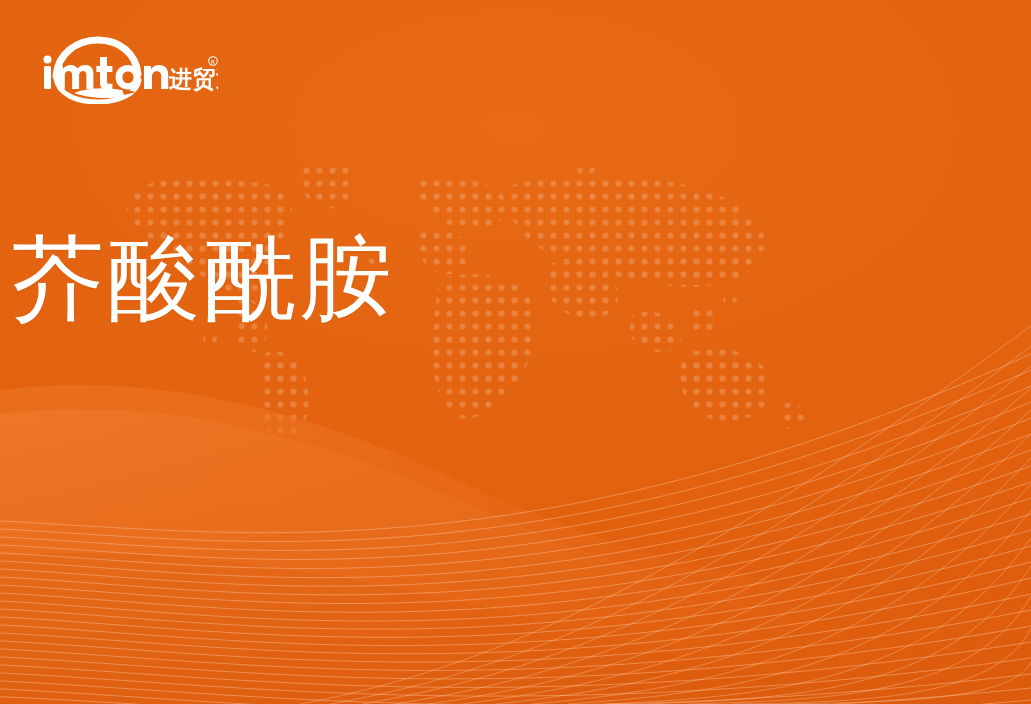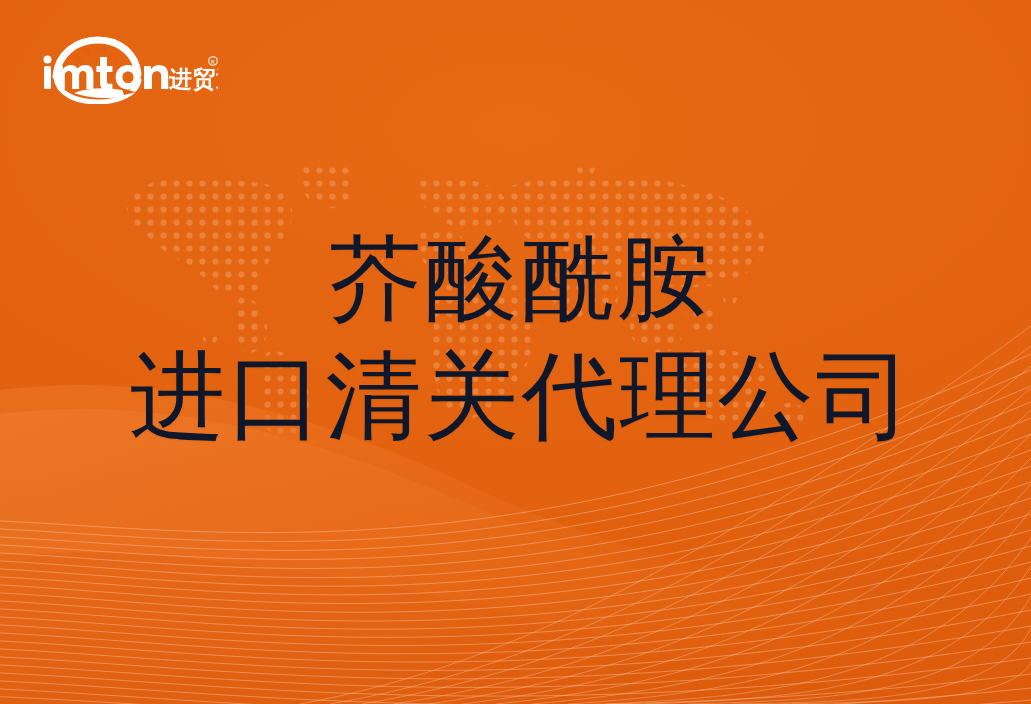--- a/index.html
+++ b/index.html
@@ -70,22 +70,22 @@
   }
   .logo svg { display:block; width:100%; height:100%; }
 
   
   .headline {
     position: absolute;
     left: 12px;
     right: 0;
     top: 232px;
     z-index: 6;
-    text-align: center;
-    color: #0f172a;
+    text-align: left;
+    color: #ffffff;
     line-height: 1.0;
     text-shadow: 0 1px 2px rgba(120,45,0,.10);
   }
   .headline .line1 {
     display: block;
     font-size: 92px;
     letter-spacing: 4px;
     font-weight: 400;
     margin-bottom: 24px;
   }
@@ -295,17 +295,16 @@
 
       <g>
         <circle cx="175" cy="31" r="4.3" fill="none" stroke="#ffffff" stroke-width="1.1"></circle>
         <text x="175" y="34" text-anchor="middle" font-family="'DejaVu Sans',sans-serif" font-size="5.6" fill="#ffffff">R</text>
       </g>
     </svg>
   </div>
 
   <div class="headline">
     <span class="line1">芥酸酰胺</span>
-    <span class="line2">进口清关代理公司</span>
   </div>
 
 
 </div>
 
 </body></html>

